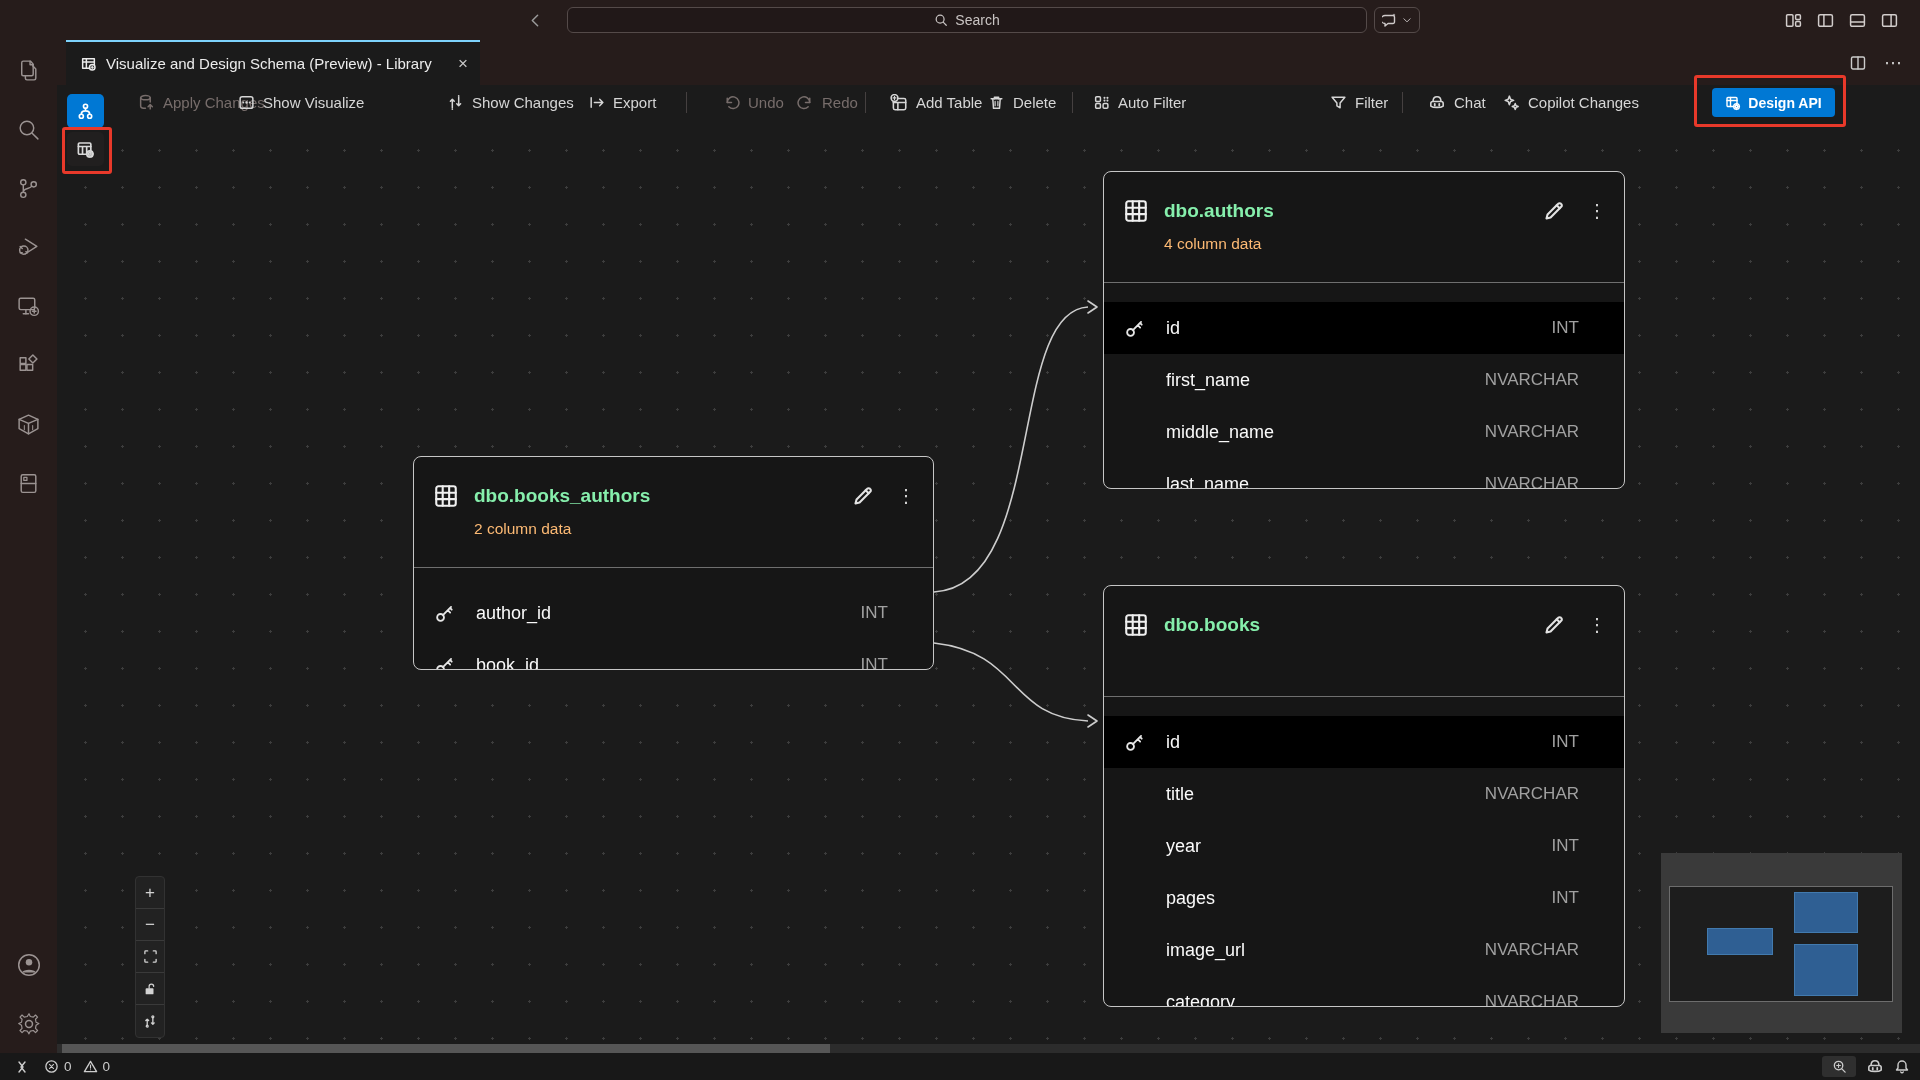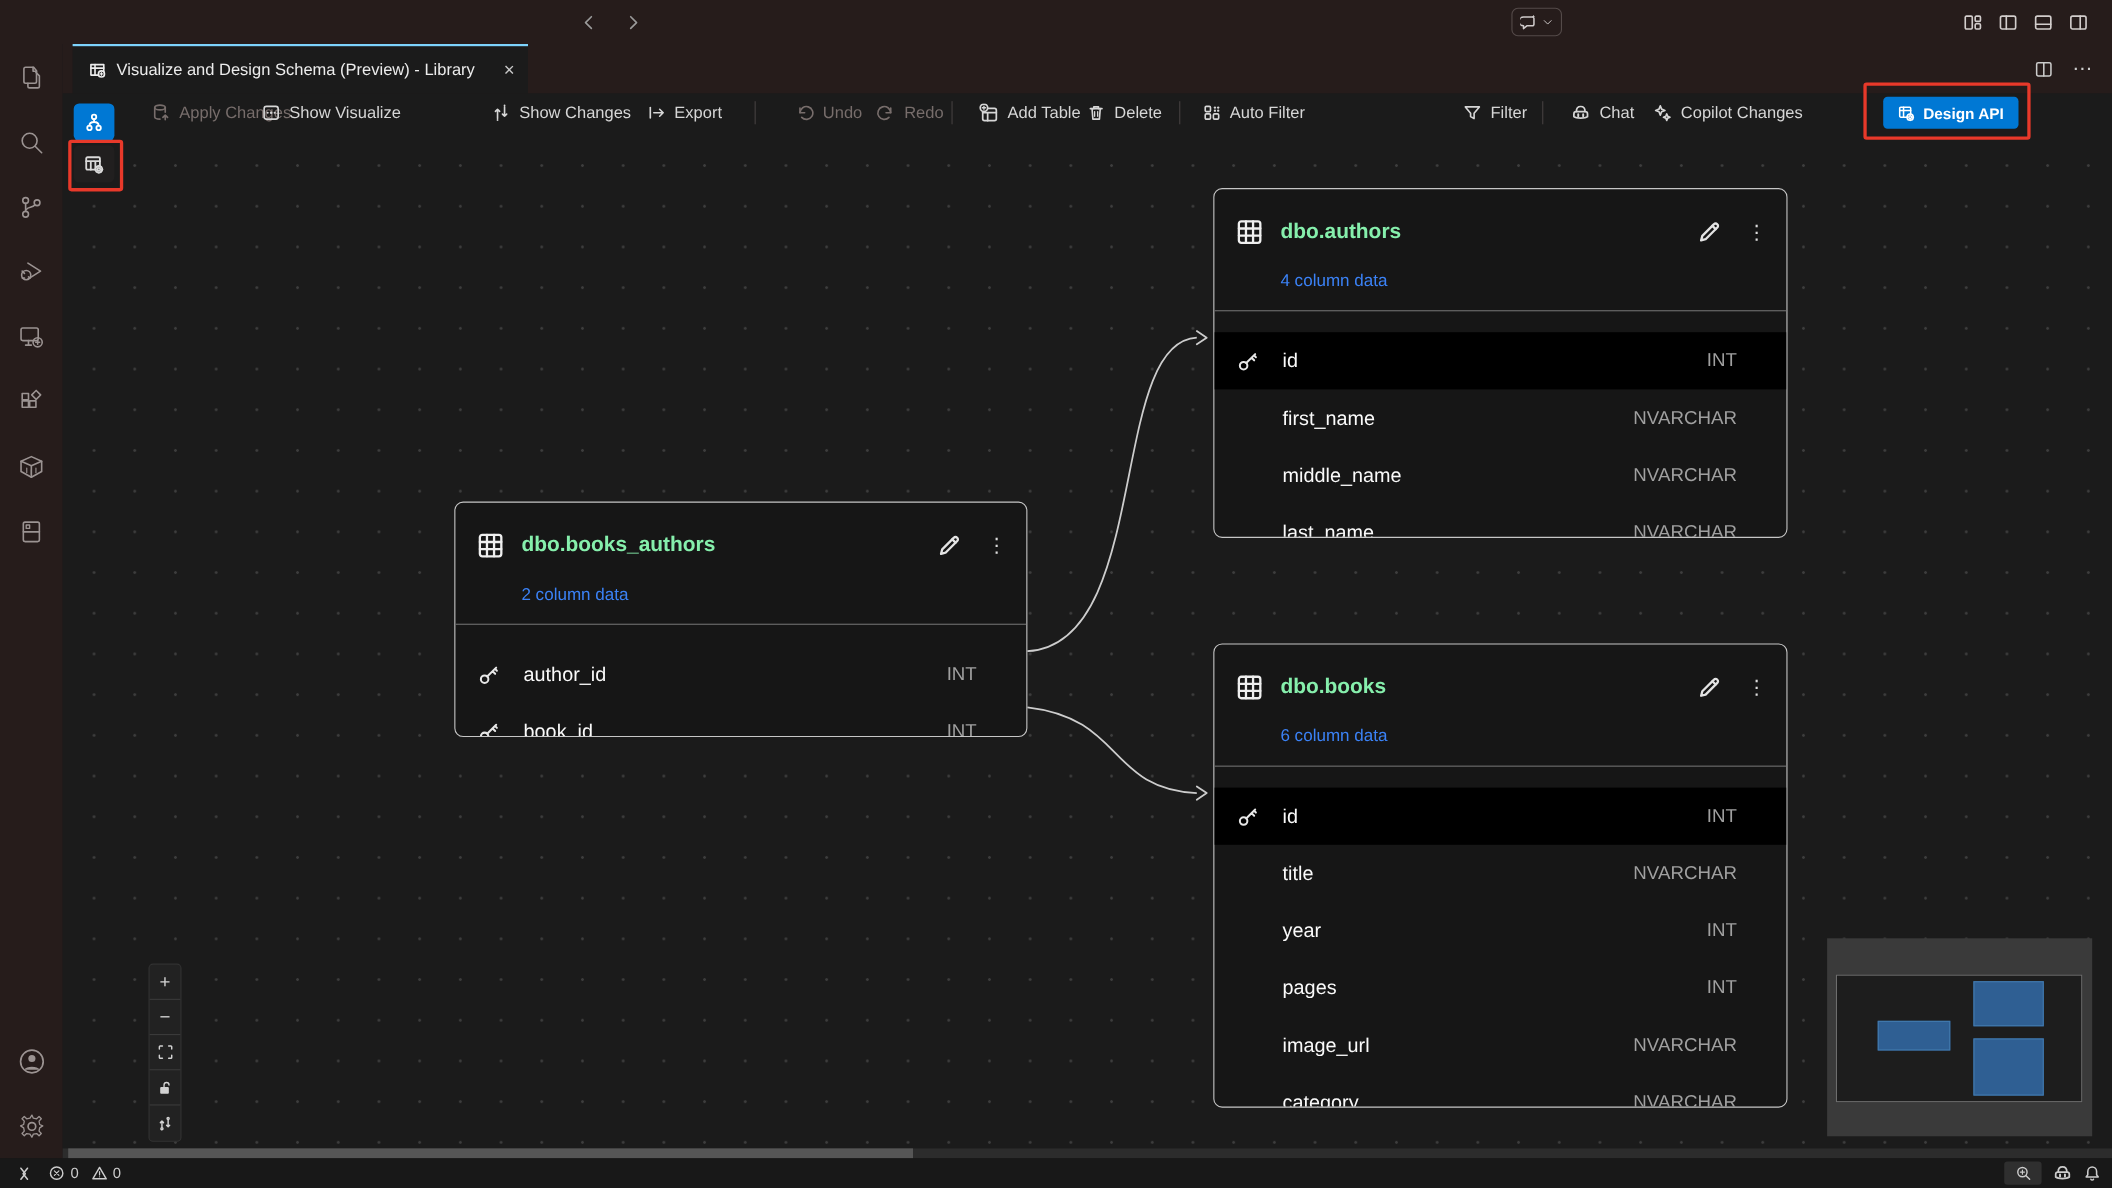--- a/index.html
+++ b/index.html
@@ -69,21 +69,21 @@
   .mt-btn.selected { background:#0078d4; color:#ffffff; }
   .mt-btn.plain { background:#211f1f; }
 
   
   .tbl { position:absolute; background:#161616; border:1px solid #c6c6c6; border-radius:8px; overflow:hidden; }
   .thead { height:110px; padding:0 18px 0 20px; }
   .thead-top { display:flex; align-items:center; gap:16px; margin-top:20px; height:38px; color:#efefef; }
   .ttitle { font-size:19px; font-weight:bold; color:#86efac; flex:1; }
   .t-actions { display:flex; align-items:center; gap:22px; color:#e3e3e3; }
   .kebab { font-size:18px; letter-spacing:0; color:#dddddd; }
-  .tsub { padding-left:40px; margin-top:17px; font-size:15.5px; color:#3b82f6; }
+  .tsub { padding-left:40px; margin-top:5px; font-size:15.5px; color:#fdba74; }
   .tdivider { position:absolute; left:0; right:0; height:1px; background:#6f6f6f; }
   .trow { height:52px; display:flex; align-items:center; padding:0 45px 0 20px; }
   .trow.hl { background:#000000; }
   .keyslot { width:42px; color:#e6e6e6; display:flex; align-items:center; }
   .cname { flex:1; font-size:18px; color:#fafafa; }
   .ctype { font-size:17px; color:#a0a0a0; }
 
   
   .zoompanel { position:absolute; left:78px; top:756px; width:30px; background:#222222; border:1px solid #323232; border-radius:4px; }
   .zbtn { height:32px; display:flex; align-items:center; justify-content:center; color:#d2d2d2; border-bottom:1px solid #3a3a3a; font-size:17px; }
@@ -119,20 +119,27 @@
     <div class="nav-btn">
       <svg class="ic" width="17" height="17" viewBox="0 0 16 16">
           <path d="M10 3 L5 8 L10 13"></path>
         </svg>
     </div>
     <div class="nav-btn">
       <svg class="ic" width="17" height="17" viewBox="0 0 16 16">
           <path d="M6 3 L11 8 L6 13"></path>
         </svg>
     </div>
+  </div>
+  <div class="searchbox">
+    <svg class="ic" width="14" height="14" viewBox="0 0 16 16">
+        <circle cx="7" cy="7" r="4.5"></circle>
+        <path d="M10.5 10.5 L14 14"></path>
+      </svg>
+    <span>Search</span>
   </div>
   <div class="copilot-dd">
     <svg class="ic" width="16" height="16" viewBox="0 0 16 16">
         <path d="M3 3.5 h8 a1.5 1.5 0 0 1 1.5 1.5 v5 a1.5 1.5 0 0 1 -1.5 1.5 h-5 l-3 2.5 v-2.5 a1.5 1.5 0 0 1 0 -8"></path>
         <path d="M12 1.5 l.5 1 l1 .5 l-1 .5 l-.5 1 l-.5 -1 l-1 -.5 l1 -.5 z" fill="currentColor" stroke="none"></path>
       </svg>
     <svg class="ic" width="10" height="10" viewBox="0 0 16 16">
         <path d="M3 6 L8 11 L13 6"></path>
       </svg>
   </div>
@@ -505,21 +512,20 @@
           </svg>
         <span class="ttitle">dbo.books</span>
         <span class="t-actions">
           <svg class="ic" width="24" height="24" viewBox="0 0 16 16">
               <path d="M3 13 L3.7 10.3 L10.8 3.2 a1.3 1.3 0 0 1 1.9 0 l.1 .1 a1.3 1.3 0 0 1 0 1.9 L5.7 12.3 z"></path>
               <path d="M9.8 4.2 l2 2"></path>
             </svg>
           <span class="kebab">⋮</span>
         </span>
       </div>
-      <div class="tsub">6 column data</div>
     </div>
     <div class="tdivider" style="top:110px"></div>
     <div class="trow hl">
       <span class="keyslot">
           <svg class="ic" width="21" height="21" viewBox="0 0 16 16">
             <circle cx="5" cy="11" r="2.6"></circle>
             <path d="M6.8 9.2 L13 3 M10.5 5.5 l1.8 1.8 M12.2 3.8 l1.3 1.3"></path>
           </svg>
         </span>
       <span class="cname">id</span>

